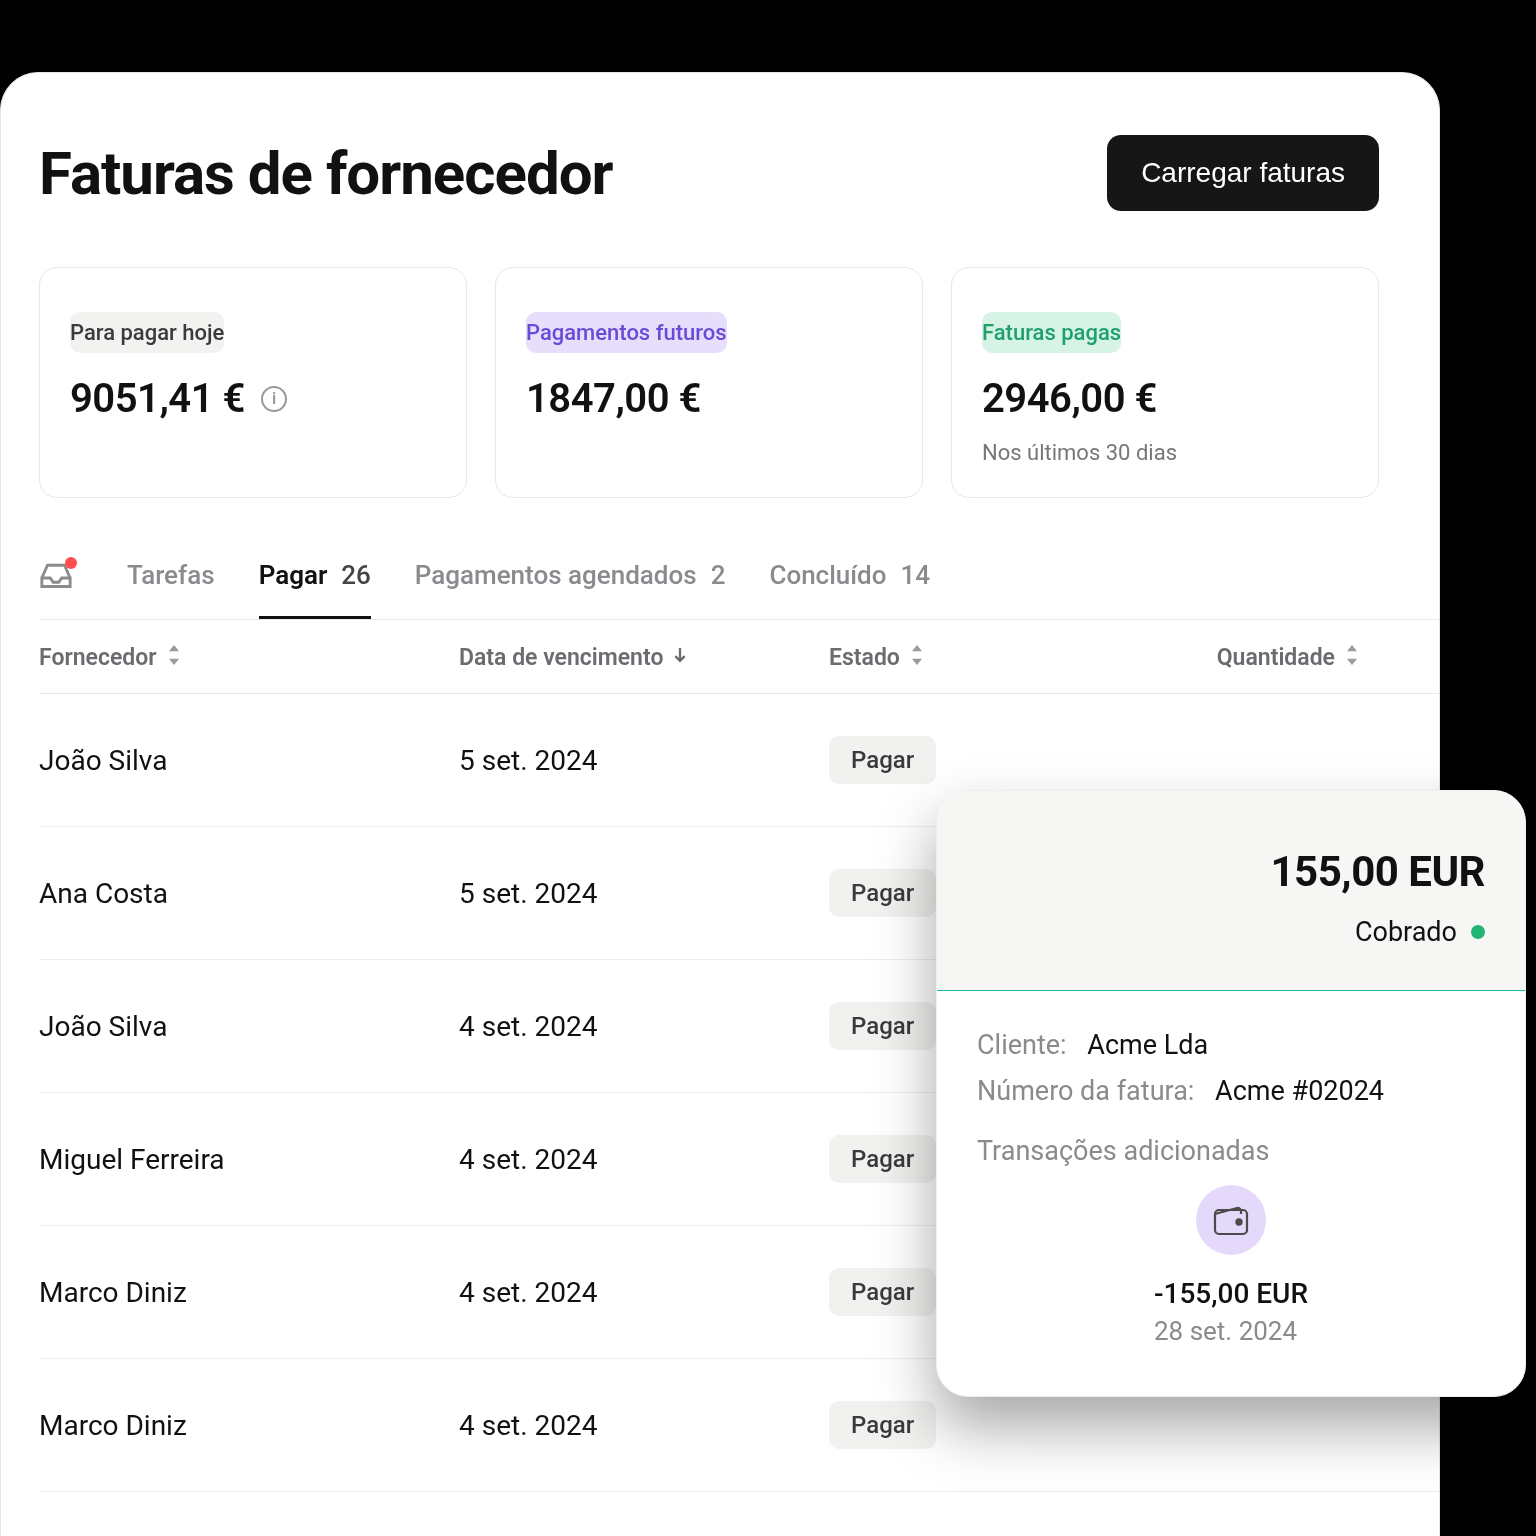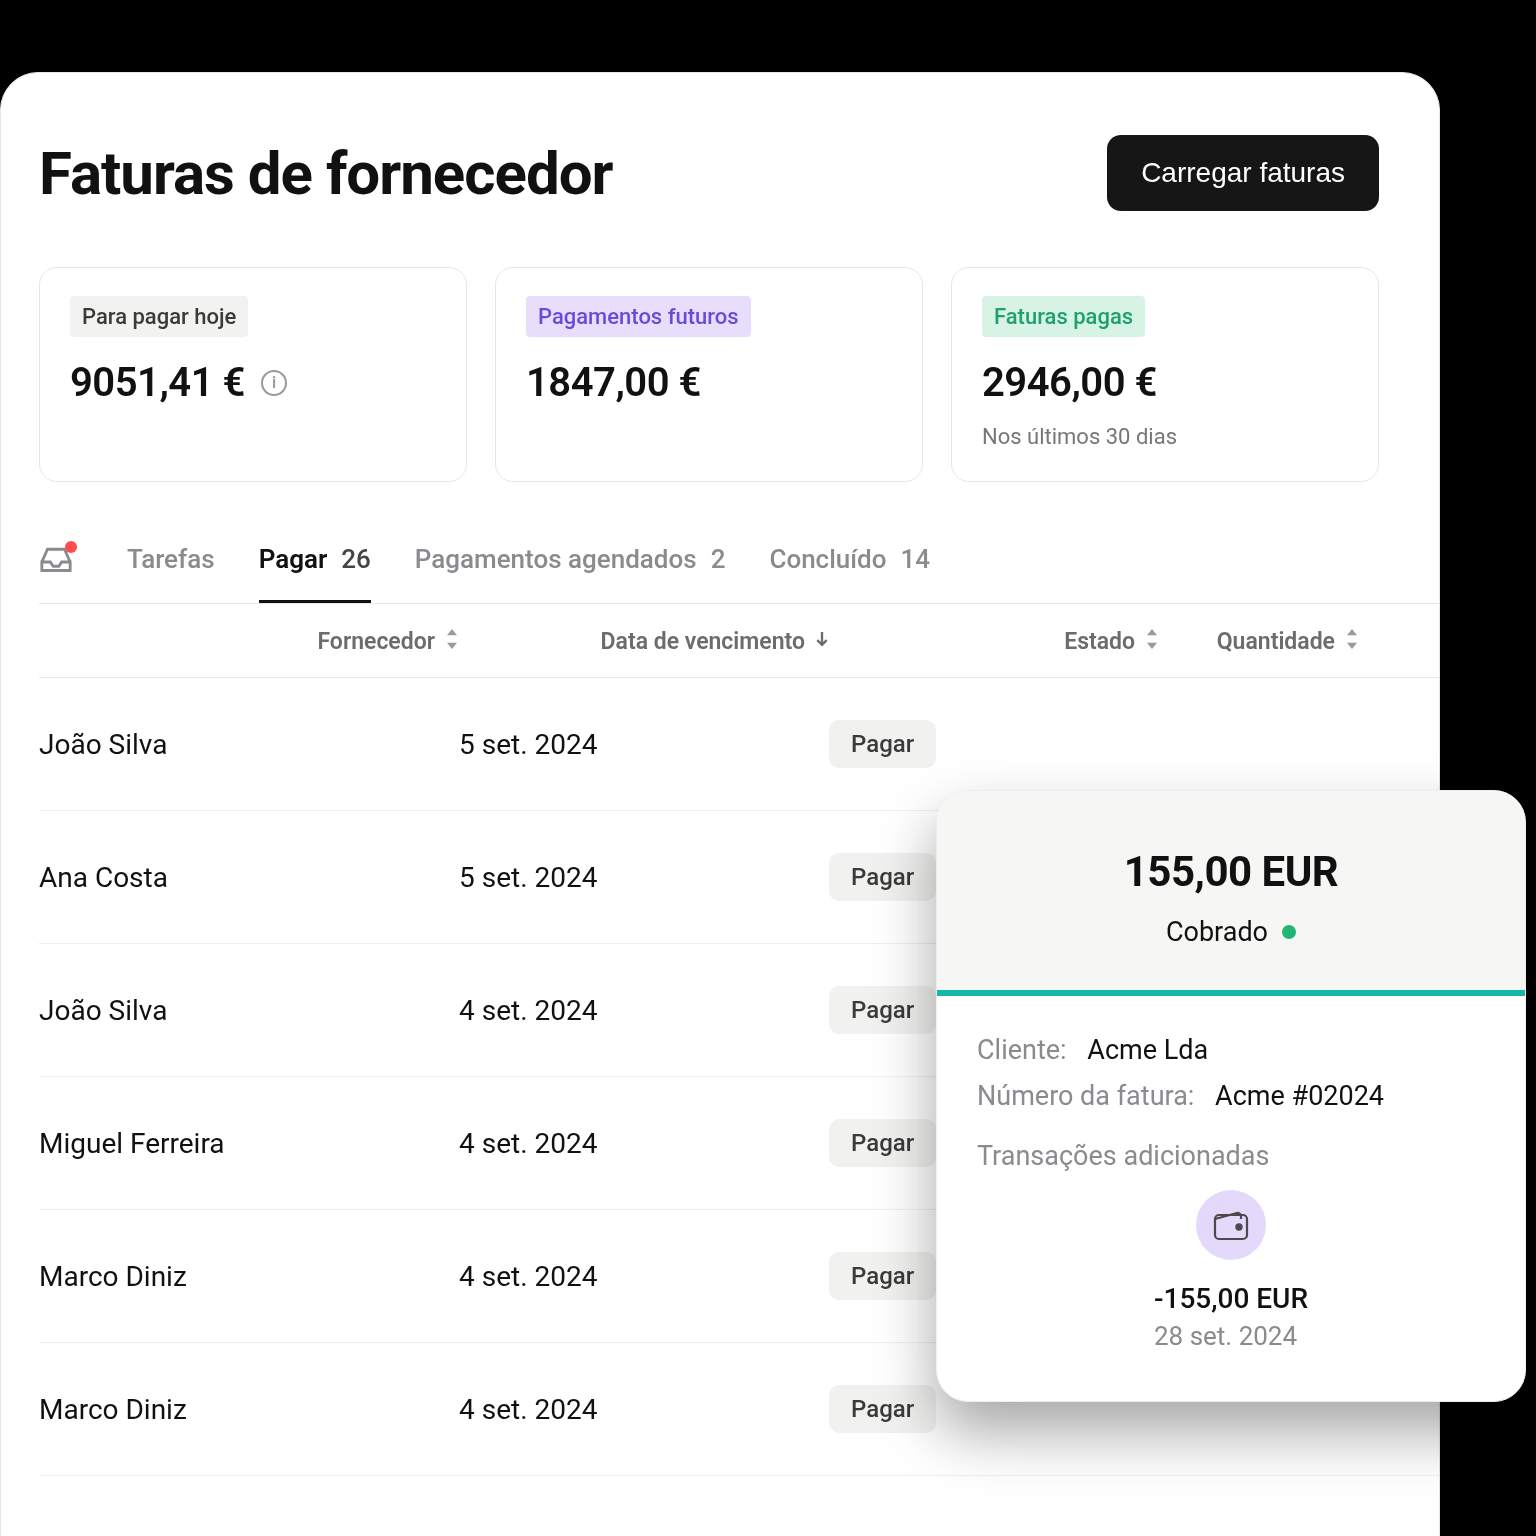--- a/index.html
+++ b/index.html
@@ -31,25 +31,26 @@
 
   .cards { display: flex; gap: 28px; margin-bottom: 48px; }
   .card {
     flex: 1;
     border: 1.5px solid #e7e7e9;
     border-radius: 18px;
     padding: 28px 30px 32px;
   }
   .pill {
     display: inline-block;
-    padding: 8px 12px;
-    border-radius: 4px;
+    padding: 8px 0;
+    border-radius: 10px;
     font-size: 22px;
     font-weight: 500;
     margin-bottom: 22px;
+    margin-top: 16px;
   }
   .pill.grey   { background:#f2f2f0; color:#3a3a3a; }
   .pill.purple { background:#e7defc; color:#6a4bd8; }
   .pill.green  { background:#d6f3e6; color:#1fa06d; }
   .card-amount { font-size: 40px; font-weight: 600; color:#111; letter-spacing:-.5px; display:flex; align-items:center; gap:16px;}
   .card-sub { font-size: 22px; color:#777; margin-top:18px; font-weight:400;}
   .info-icon {
     width: 26px; height:26px; border:2px solid #999; border-radius:50%;
     display:inline-flex; align-items:center; justify-content:center;
     font-size:16px; color:#999; font-weight:600;
@@ -83,21 +84,20 @@
   .thead {
     display:flex; align-items:center;
     padding: 24px 0 22px;
     border-bottom:1.5px solid #e7e7e9;
     margin-right:-60px;
   }
   .th {
     font-size: 23px; font-weight:600; color:#6b6b70;
     display:flex; align-items:center; gap:10px;
     cursor:pointer;
-    justify-content:flex-end;
   }
   .col-forn { width: 420px; }
   .col-data { width: 370px; }
   .col-est  { width: 330px; }
   .col-qtd  { flex:1; justify-content:flex-end; padding-right:80px;}
   .sort-both svg, .sort-down svg { width:14px; height:20px; }
 
   .row {
     display:flex; align-items:center;
     padding: 42px 0;
@@ -121,22 +121,22 @@
     width: 590px;
     background:#fff;
     border-radius: 32px;
     box-shadow: 0 30px 60px rgba(0,0,0,.35);
     border:1px solid #eee;
     overflow:hidden;
   }
   .detail-top {
     background:#f6f6f4;
     padding: 56px 40px 42px;
-    text-align:center;
-    border-bottom:6px solid #14b8a6;
+    text-align:right;
+    border-bottom:1px solid #14b8a6;
   }
   .detail-amount { font-size:42px; font-weight:700; color:#111; letter-spacing:-.5px; margin-bottom:20px;}
   .status-line { font-size:27px; color:#111; font-weight:400; display:inline-flex; align-items:center; gap:14px;}
   .status-dot { width:14px; height:14px; border-radius:50%; background:#22b573; display:inline-block; }
   .detail-body { padding: 38px 40px 50px; }
   .kv { font-size:27px; margin-bottom:14px; }
   .kv .k { color:#8a8a8f; margin-right:14px; }
   .kv .v { color:#111; }
   .tx-title { font-size:27px; color:#8a8a8f; margin-top:28px; margin-bottom:18px; }
   .tx-row { display:flex; align-items:center; gap:22px;flex-direction:column; }

